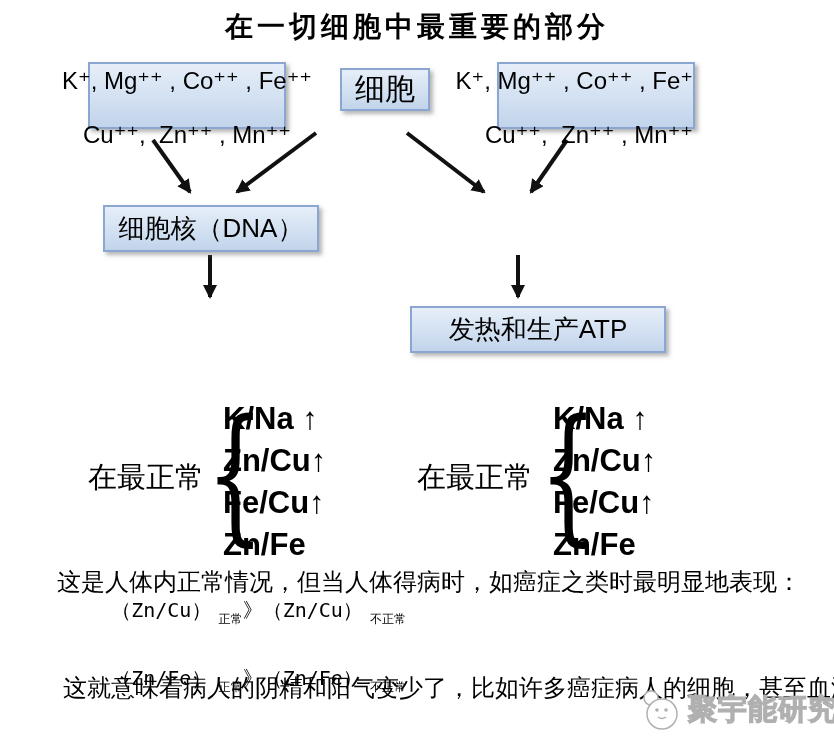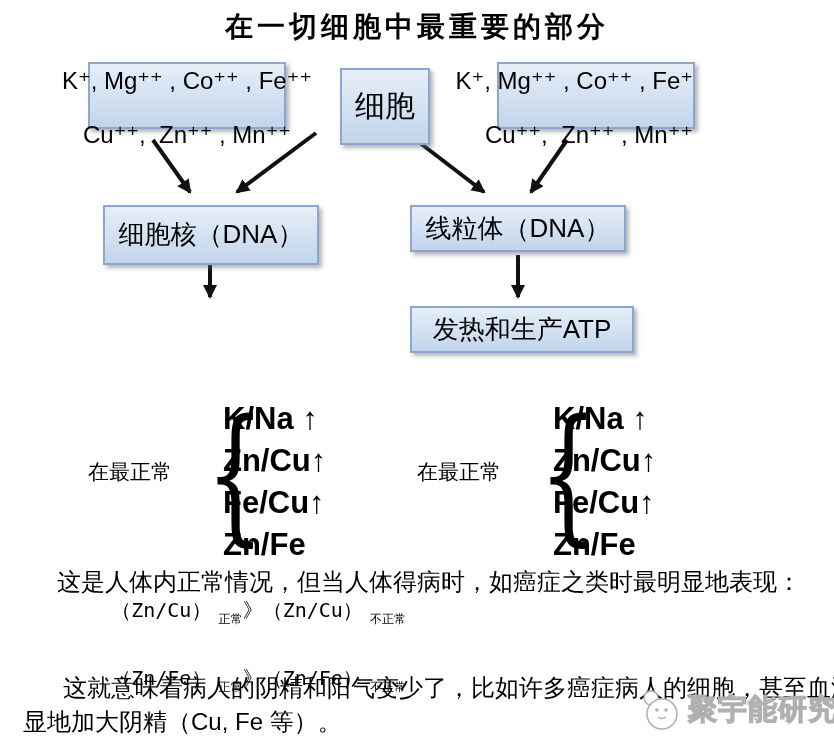--- a/index.html
+++ b/index.html
@@ -23,21 +23,21 @@
   }
   .box span { white-space:pre; }
   .ionbox { font-size:24px; }
   .ionbox .sup-line { letter-spacing:0px;margin-top:24px; }
   .cellbox { font-size:30px; }
   .midbox  { font-size:26px; }
   .lowbox  { font-size:26px; }
 
   .arrows { position:absolute; left:0; top:0; z-index:1; pointer-events:none; }
 
-  .brace-label { position:absolute; z-index:2; font-size:21px; font-weight:500; white-space:pre; }
+  .brace-label { position:absolute; z-index:2; font-size:29px; font-weight:500; white-space:pre; }
   .brace {
     position:absolute; z-index:2; font-family:"DejaVu Serif","Liberation Serif",serif;
     font-size:148px; line-height:160px; font-weight:400;
     transform:scaleX(0.62); transform-origin:center;
   }
   .ratio-list { position:absolute; z-index:2; }
   .ratio-item { font-size:31px; font-weight:700; line-height:42px; white-space:pre; }
 
   .para { position:absolute; z-index:2; font-size:24px; white-space:pre; }
   .formula { position:absolute; z-index:2; font-family:"DejaVu Sans Mono","Liberation Mono",monospace; font-size:20px; white-space:pre; }
@@ -72,39 +72,36 @@
     <line x1="567" y1="140" x2="531" y2="192" stroke="#111" stroke-width="4" marker-end="url(#ah)"></line>
     <line x1="210" y1="255" x2="210" y2="297" stroke="#111" stroke-width="4" marker-end="url(#ah)"></line>
     <line x1="518" y1="255" x2="518" y2="297" stroke="#111" stroke-width="4" marker-end="url(#ah)"></line>
   </svg>
 
   <div class="box ionbox" style="left:88px; top:62px; width:198px; height:67px;">
     <span class="sup-line">K⁺, Mg⁺⁺ , Co⁺⁺ , Fe⁺⁺</span>
     <span class="sup-line">Cu⁺⁺,  Zn⁺⁺ , Mn⁺⁺</span>
   </div>
 
-  <div class="box cellbox" style="left:340px; top:68px; width:90px; height:77px;">
+  <div class="box cellbox" style="left:340px; top:68px; width:90px; height:43px;">
     <span>细胞</span>
   </div>
 
   <div class="box ionbox" style="left:497px; top:62px; width:198px; height:67px;align-items:flex-end;">
     <span class="sup-line">K⁺, Mg⁺⁺ , Co⁺⁺ , Fe⁺</span>
     <span class="sup-line">Cu⁺⁺,  Zn⁺⁺ , Mn⁺⁺</span>
   </div>
 
-  <div class="box midbox" style="left:103px; top:205px; width:216px; height:60px;">
+  <div class="box midbox" style="left:103px; top:205px; width:216px; height:47px;">
     <span>细胞核（DNA）</span>
   </div>
 
-  <div class="box midbox" style="left:410px; top:205px; width:216px; height:47px;">
-    <span>线粒体（DNA）</span>
-  </div>
 
 
-  <div class="box lowbox" style="left:410px; top:306px; width:224px; height:47px;">
+  <div class="box lowbox" style="left:410px; top:306px; width:256px; height:47px;">
     <span>发热和生产ATP</span>
   </div>
 
   <div class="brace-label" style="left:88px; top:458px;">在最正常</div>
   <div class="brace" style="left:188px; top:394px;">{</div>
   <div class="ratio-list" style="left:223px; top:398px;">
     <div class="ratio-item">K/Na ↑</div>
     <div class="ratio-item">Zn/Cu↑</div>
     <div class="ratio-item">Fe/Cu↑</div>
     <div class="ratio-item">Zn/Fe</div>
@@ -123,21 +120,20 @@
 
   <div class="formula" style="left:63px; top:573px;">
     <span>（Zn/Cu）</span><span class="fsub"> 正常</span><span>》（Zn/Cu）</span><span class="fsub"> 不正常</span>
   </div>
 
   <div class="formula" style="left:63px; top:641px;">
     <span>（Zn/Fe）</span><span class="fsub"> 正常</span><span>》（Zn/Fe）</span><span class="fsub"> 不正常</span>
   </div>
 
   <div class="para" style="left:63px; top:672px;">这就意味着病人的阴精和阳气变少了，比如许多癌症病人的细胞，甚至血液里都明</div>
-  <div class="para" style="left:23px; top:706px;">显地加大阴精（Cu, Fe 等）。</div>
 
   <div class="watermark">
     <svg width="46" height="48" viewBox="0 0 46 48">
       <circle cx="13" cy="12" r="7" fill="#ffffff" stroke="#b0b0b0" stroke-width="1.5"></circle>
       <circle cx="24" cy="28" r="15" fill="#ffffff" stroke="#b0b0b0" stroke-width="1.5"></circle>
       <circle cx="19" cy="24" r="1.8" fill="#b0b0b0"></circle>
       <circle cx="28" cy="24" r="1.8" fill="#b0b0b0"></circle>
       <path d="M20 31 q4 3 8 0" fill="none" stroke="#b0b0b0" stroke-width="1.5"></path>
     </svg>
     <span class="wm-text">聚宇能研究院</span>

